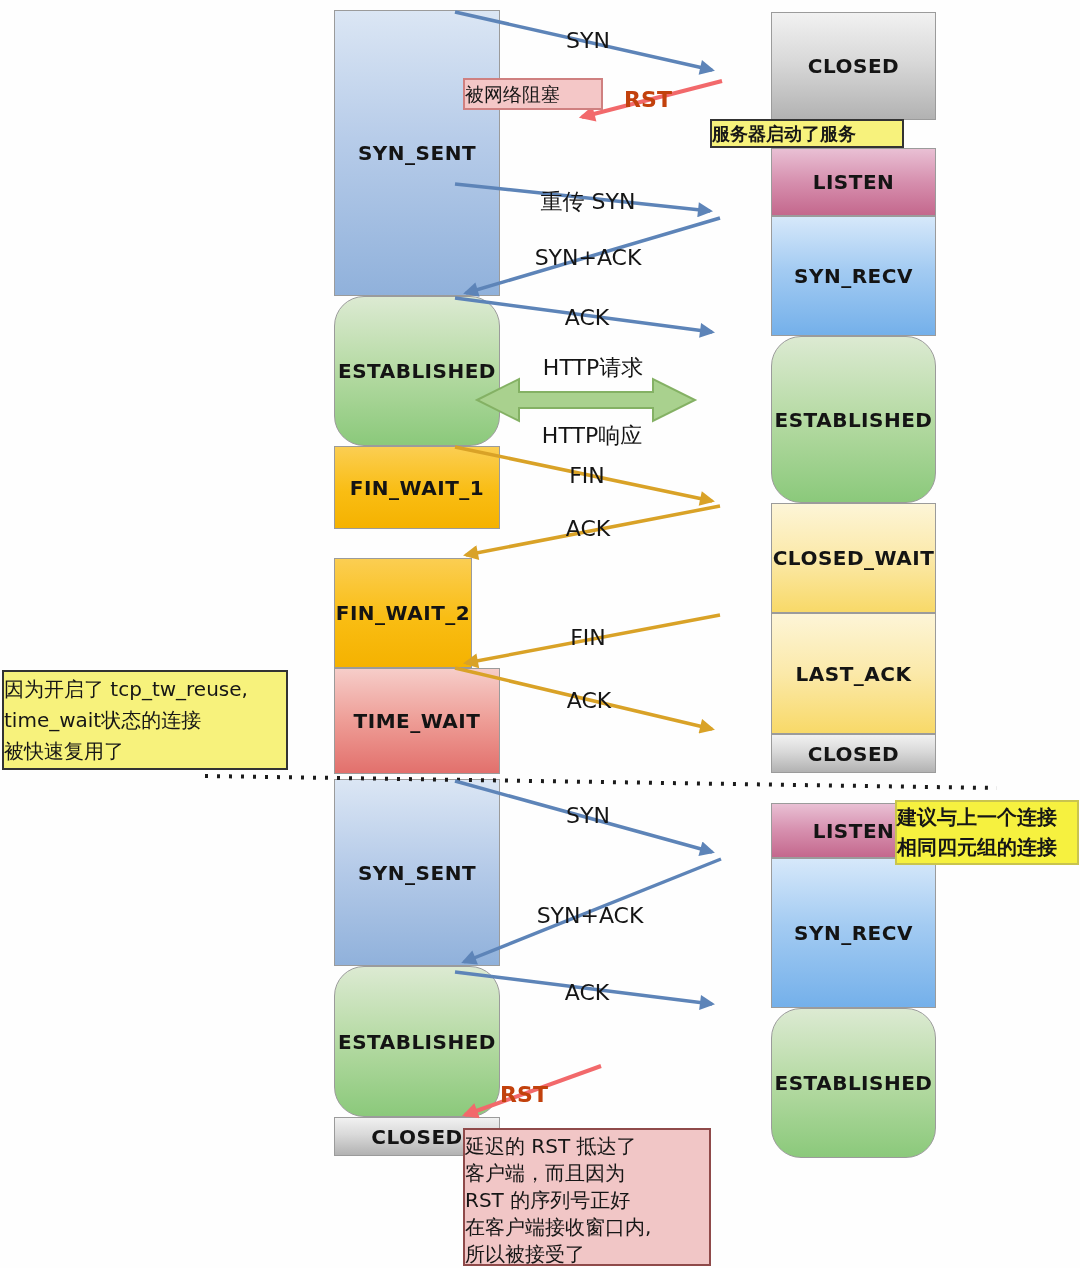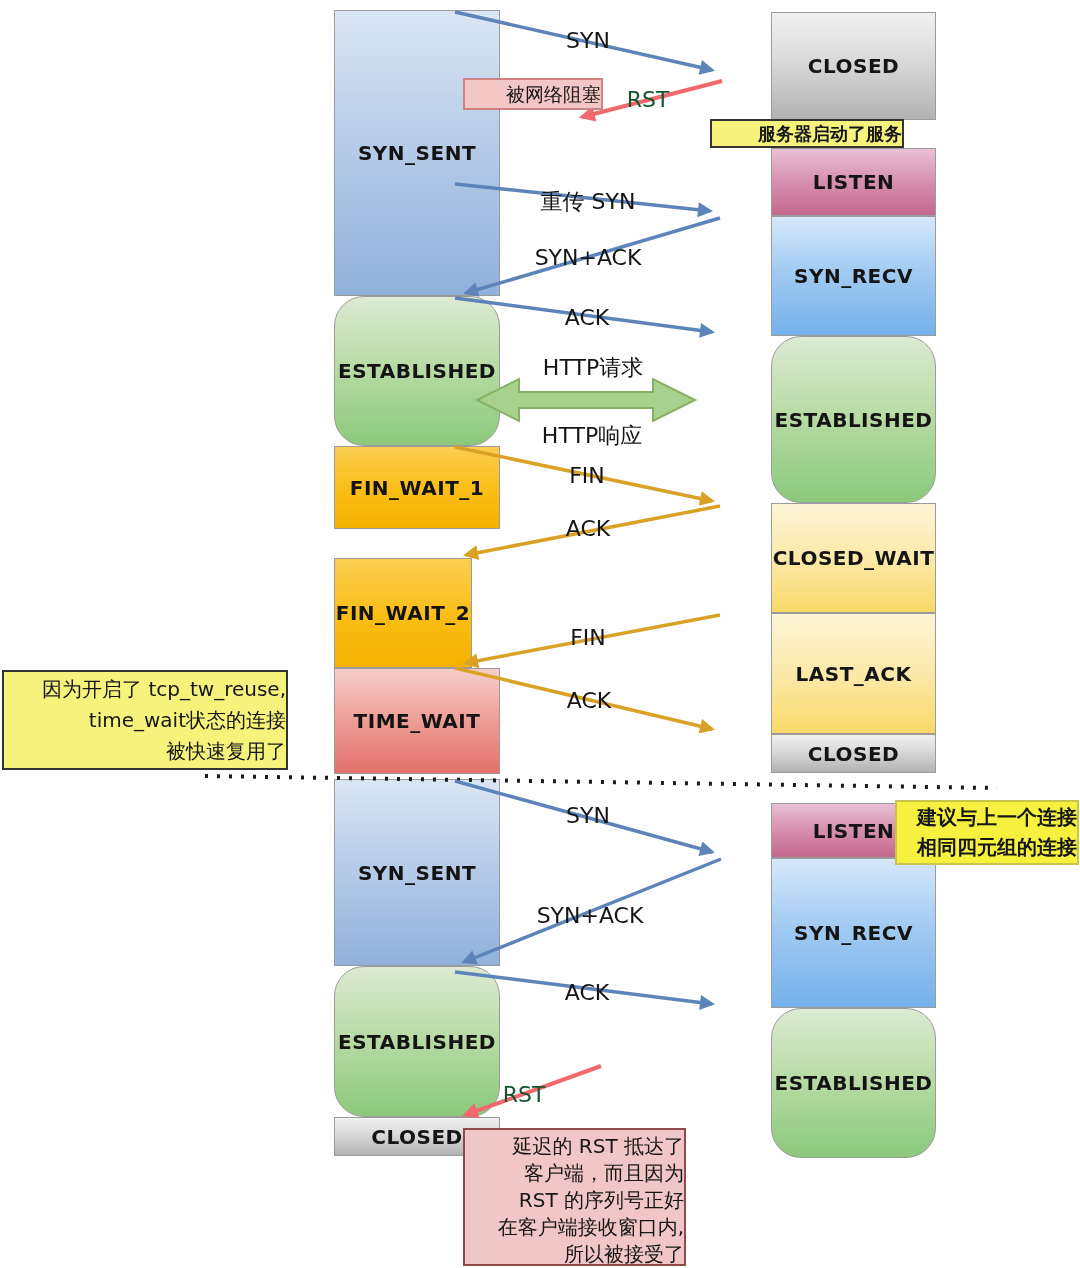--- a/index.html
+++ b/index.html
@@ -18,23 +18,23 @@
   .green{background:linear-gradient(180deg,#dcead2 0%,#b5daa3 50%,#8bc97b 100%);border-radius:30px;}
   .orange{background:linear-gradient(180deg,#fbce52 0%,#f9bd13 55%,#f5b200 100%);}
   .red{background:linear-gradient(180deg,#f6cdc9 0%,#ee9d96 50%,#e2706c 100%);}
   .gray{background:linear-gradient(180deg,#f1f1f1 0%,#d9d9d9 45%,#b2b2b2 100%);}
   .pink{background:linear-gradient(180deg,#e9c0d4 0%,#d68fae 50%,#c4688d 100%);}
   .lyellow{background:linear-gradient(180deg,#fdf5d7 0%,#fbe9a9 50%,#f8d968 100%);}
   .msg{
     position:absolute;transform:translate(-50%,-50%);font-size:22px;color:#151515;
     white-space:nowrap;
   }
-  .rst{color:#14532d;font-weight:normal;}
+  .rst{color:#c2410c;font-weight:bold;}
   .note{
-    position:absolute;box-sizing:border-box;text-align:right;color:#161616;
+    position:absolute;box-sizing:border-box;text-align:left;color:#161616;
   }
   .note div{white-space:nowrap;}
   #arrows{position:absolute;left:0;top:0;pointer-events:none;}
 </style>
 </head>
 <body>
 
 <div id="stage">
 
   <div class="state blue1" style="left:286px;top:10px;width:166px;height:286px">SYN_SENT</div>
@@ -115,21 +115,21 @@
     <div>因为开启了 tcp_tw_reuse,</div>
     <div>time_wait状态的连接</div>
     <div>被快速复用了</div>
   </div>
 
   <div class="note" style="left:895px;top:800px;width:184px;height:65px;background:#f6f13f;border:2px solid #c9c44e;font-size:20px;line-height:30px;font-weight:bold;">
     <div>建议与上一个连接</div>
     <div>相同四元组的连接</div>
   </div>
 
-  <div class="note" style="left:463px;top:1128px;width:223px;height:138px;background:#f1c6c6;border:2px solid #8f4a4a;font-size:20px;line-height:27px;padding-top:3px;">
+  <div class="note" style="left:463px;top:1128px;width:248px;height:138px;background:#f1c6c6;border:2px solid #8f4a4a;font-size:20px;line-height:27px;padding-top:3px;">
     <div>延迟的 RST 抵达了</div>
     <div>客户端，而且因为</div>
     <div>RST 的序列号正好</div>
     <div>在客户端接收窗口内,</div>
     <div>所以被接受了</div>
   </div>
 
 </div>
 
 </body></html>

